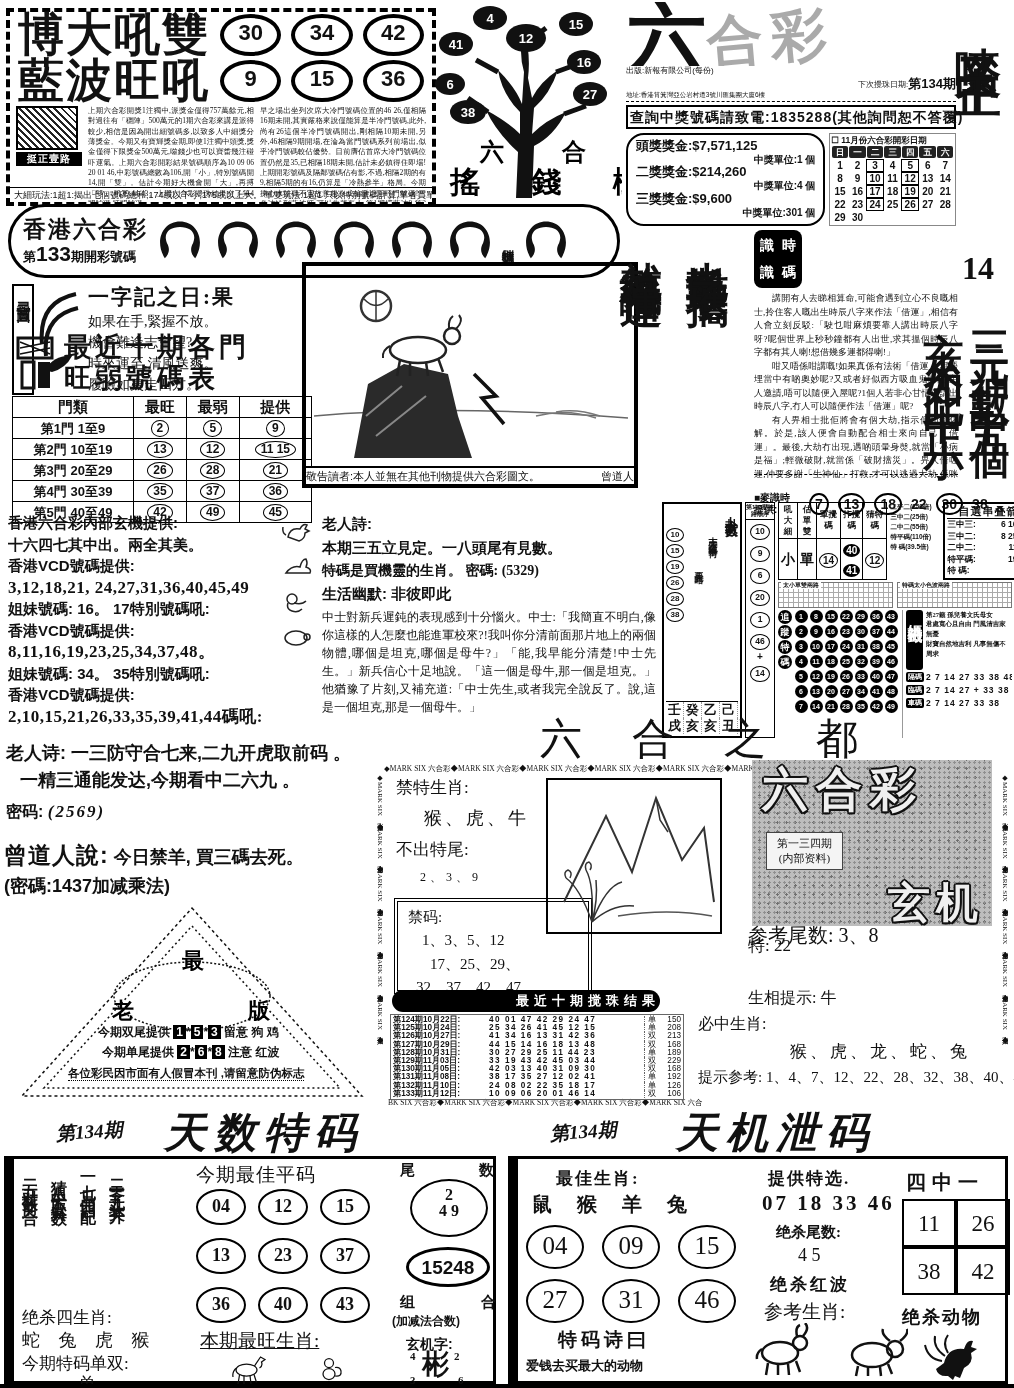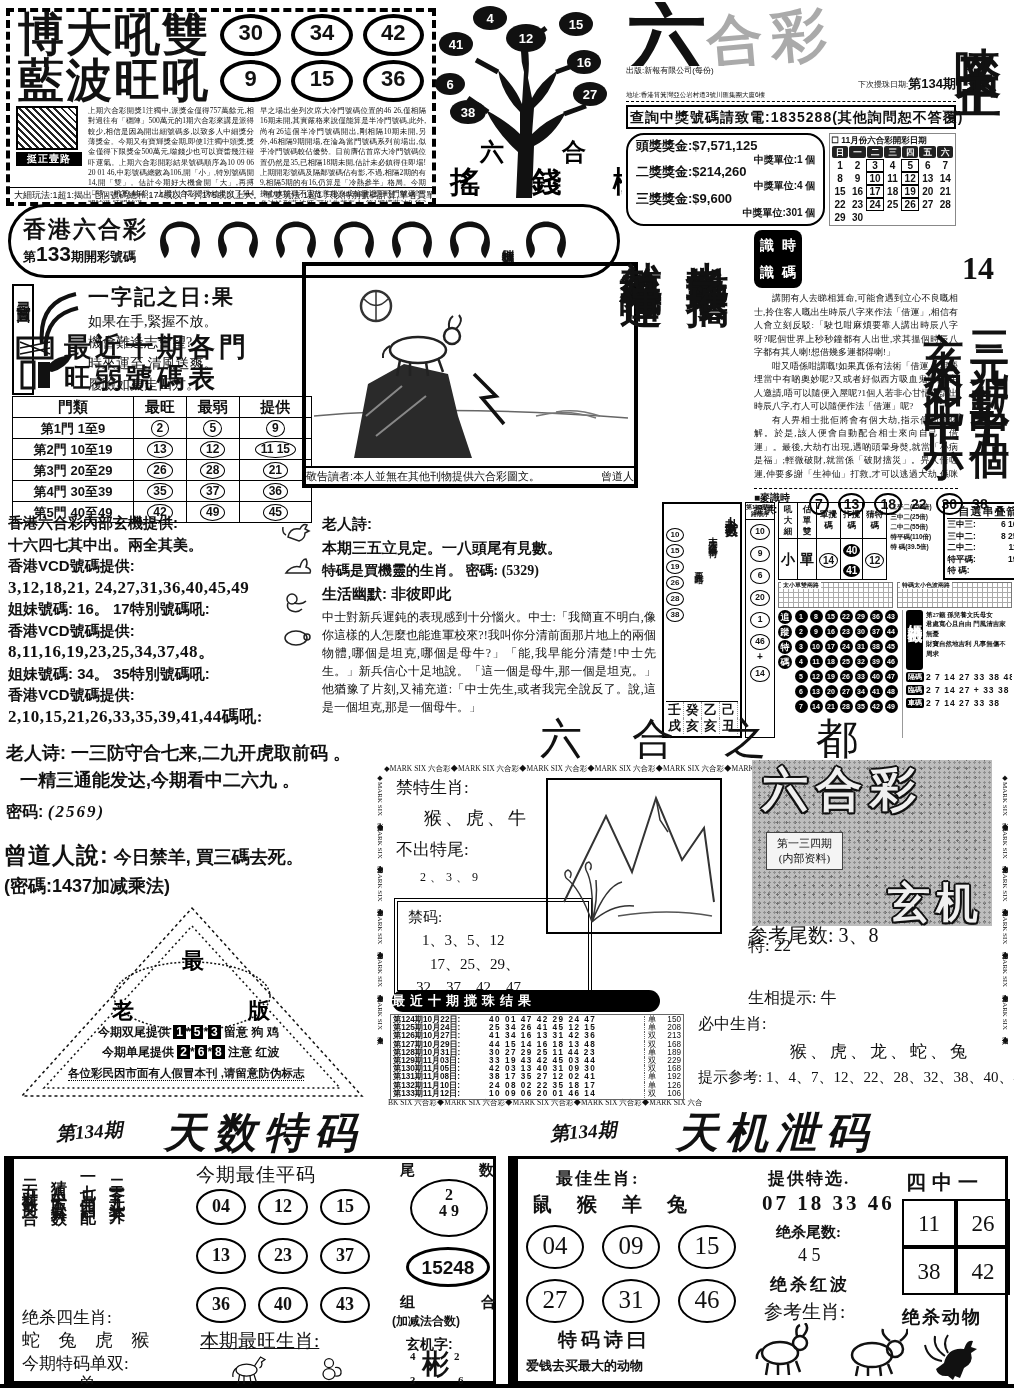--- a/index.html
+++ b/index.html
@@ -93,21 +93,21 @@
   .jy-h{position:absolute;top:0;writing-mode:vertical-rl;font:900 42px/1 "Liberation Sans",sans-serif;letter-spacing:5px;}
   .jy-h1{left:0;}
   .jy-h2{left:66px;}
   .jy-badge{position:absolute;left:134px;top:2px;width:48px;height:58px;background:#000;color:#fff;
             border-radius:8px;display:grid;grid-template-columns:1fr 1fr;align-items:center;
             font:700 14px/1 "Liberation Serif",serif;text-align:center;padding:2px;box-sizing:border-box;}
   .jy-text{position:absolute;left:134px;top:64px;width:204px;height:186px;overflow:hidden;
            font:9px/1.5 "Liberation Serif",serif;text-align:justify;}
   .jy-text p{margin:0;text-indent:18px;}
   .jy-tips{position:absolute;left:134px;bottom:0;width:204px;border-top:1px dashed #000;
-           display:flex;align-items:center;gap:5px;padding-top:3px;}
+           display:flex;align-items:center;gap:5px;padding-top:17px;}
   .jy-tips-label{font:700 10px/1.2 "Liberation Sans",sans-serif;width:50px;flex:none;}
   .tip-num{font:700 14px/18px "Liberation Sans",sans-serif;}
   .tip-num.oval{border:2px solid #000;border-radius:50%;padding:0 4px;}
 
   
   .tips{left:8px;top:512px;width:310px;}
   .tip-line{font:700 15px/21.5px "Liberation Sans",sans-serif;white-space:nowrap;overflow:hidden;}
   .t-nums{font-family:"Liberation Serif",serif;font-size:17px;letter-spacing:0.5px;}
   .tips-animals{left:282px;top:505px;width:40px;}
   .tips-animals svg{display:block;margin:14px 0;}
@@ -177,21 +177,21 @@
   .strip-v{writing-mode:vertical-rl;font:7px/1.1 "Liberation Serif",serif;overflow:hidden;width:11px;}
   .zd-left-strip{left:372px;top:774px;height:320px;}
   .zd-right-strip{left:997px;top:774px;height:320px;}
   .zd-ban{left:396px;top:778px;width:150px;font-family:"Liberation Serif",serif;}
   .zd-ban-label{font-size:17px;line-height:1.2;}
   .zd-ban-val{font-size:18px;letter-spacing:3px;margin:8px 0 10px 28px;}
   .zd-ban-val2{font-size:12px;letter-spacing:4px;margin:8px 0 0 24px;}
   .zd-bancode{left:394px;top:898px;width:198px;height:96px;border:4px double #000;padding:4px 10px;
               font:15px/1.55 "Liberation Serif",serif;box-sizing:border-box;}
   .zd-results-head{left:392px;top:990px;width:268px;height:22px;background:#000;color:#fff;border-radius:12px;
-                   font:700 13px/22px "Liberation Serif",serif;text-align:left;letter-spacing:5px;}
+                   font:700 13px/22px "Liberation Serif",serif;text-align:right;letter-spacing:5px;}
   .zd-results{left:390px;top:1014px;width:294px;border:1px solid #666;padding:1px 2px;box-sizing:border-box;}
   .res-row{display:flex;align-items:center;font:700 8.2px/8.2px "Liberation Sans",sans-serif;}
   .res-issue{width:96px;flex:none;}
   .res-nums{flex:1;letter-spacing:1.5px;}
   .res-oe{width:14px;border-left:1px dotted #666;text-align:center;font-weight:400;}
   .res-sum{width:22px;text-align:right;font-weight:400;}
   .zd-draw{left:546px;top:778px;width:176px;height:156px;border:2px solid #000;box-sizing:border-box;}
   .zd-poster{left:752px;top:760px;width:240px;height:166px;background-color:#bdbdbd;
      background-image:radial-gradient(#8f8f8f 1px,transparent 1.4px),radial-gradient(#6f6f6f 1px,transparent 1.3px);
      background-size:5px 5px,9px 9px;background-position:0 0,3px 4px;}

